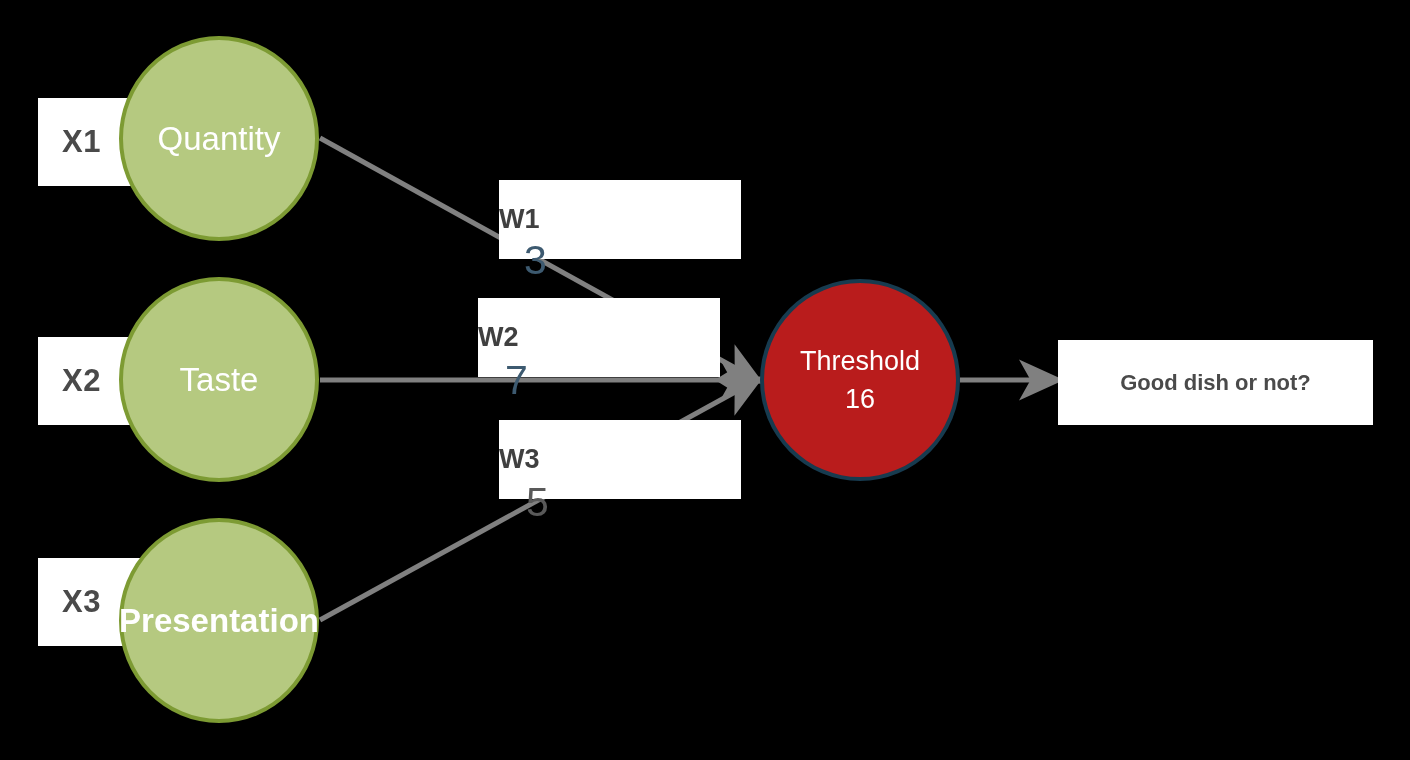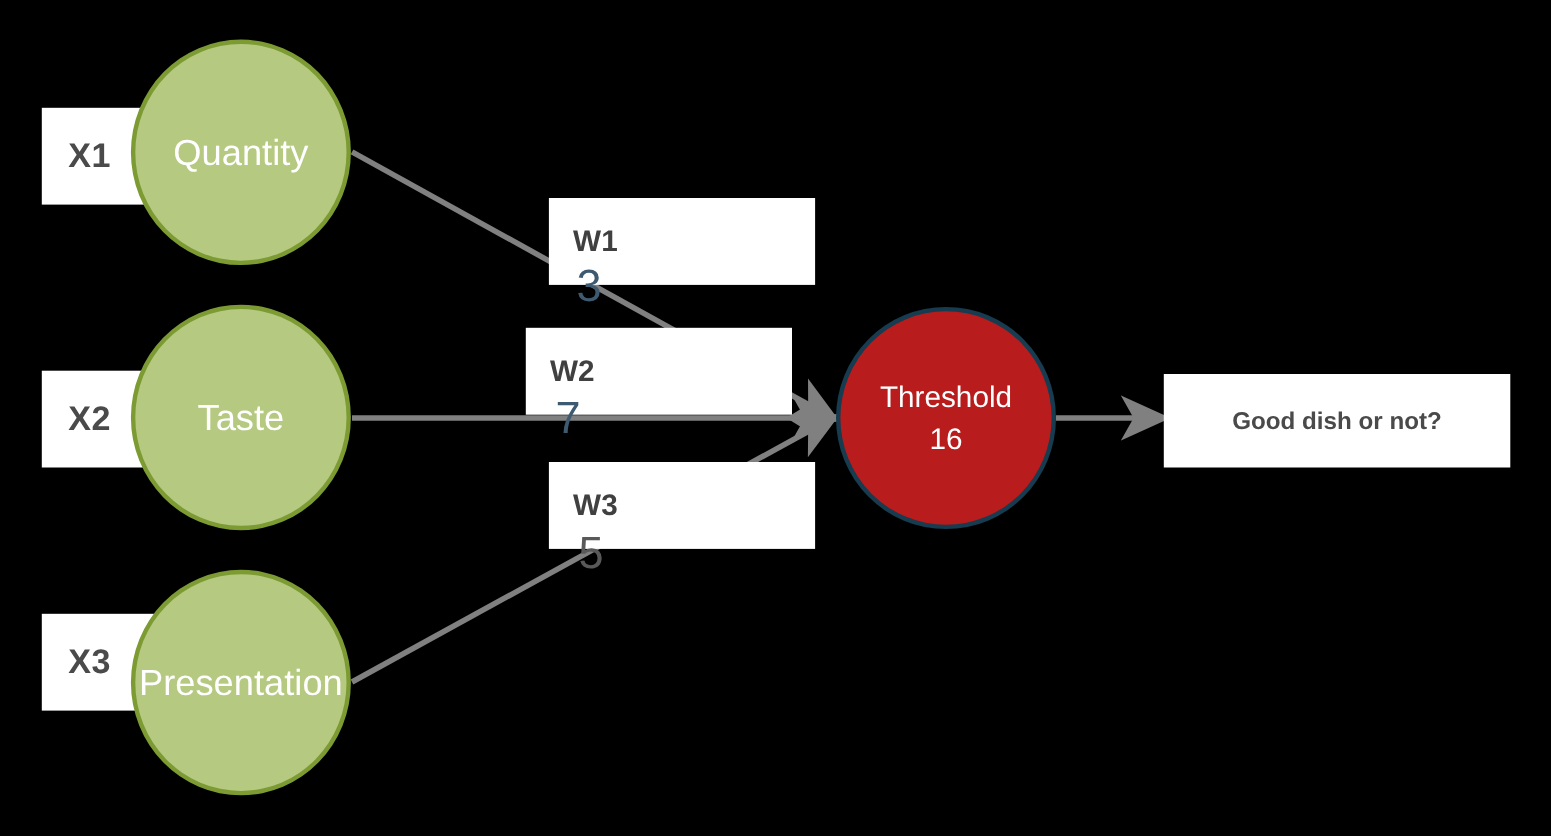--- a/index.html
+++ b/index.html
@@ -38,21 +38,20 @@
     height: 88px;
     padding-left: 24px;
     color: #4a4a4a;
     font-size: 31px;
     font-weight: 700;
     letter-spacing: 0.5px;
   }
   .wtbox {
     width: 242px;
     height: 79px;
-    padding-left: 22px;
     align-items: center;
     color: #404040;
     font-size: 27px;
     font-weight: 700;
   }
   .outbox {
     width: 315px;
     height: 85px;
     justify-content: center;
     color: #4a4a4a;
@@ -130,21 +129,21 @@
   <div class="wbox inbox" style="left:38px; top:558px;">
     <span>X3</span>
   </div>
 
   <div class="circle incircle" style="left:119px; top:36px;">
     <span>Quantity</span>
   </div>
   <div class="circle incircle" style="left:119px; top:277px;">
     <span>Taste</span>
   </div>
-  <div class="circle incircle" style="left:119px; top:518px;">
+  <div class="circle incircle" style="left:119px; top:518px;font-weight:bold;">
     <span>Presentation</span>
   </div>
 
   <div class="wbox wtbox" style="left:499px; top:180px;">
     <span>W1</span>
   </div>
   <div class="wbox wtbox" style="left:478px; top:298px;">
     <span>W2</span>
   </div>
   <div class="wbox wtbox" style="left:499px; top:420px;">

